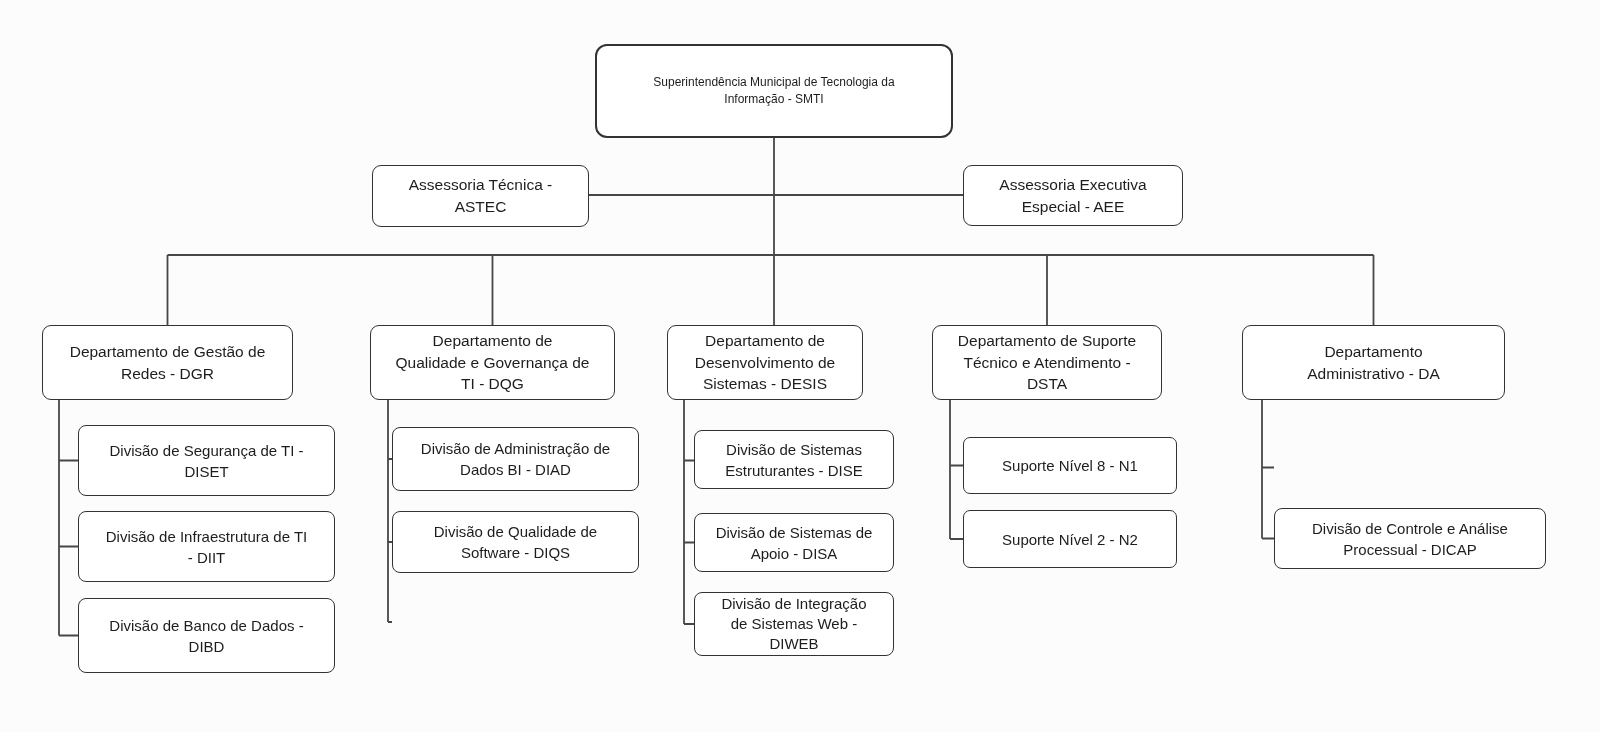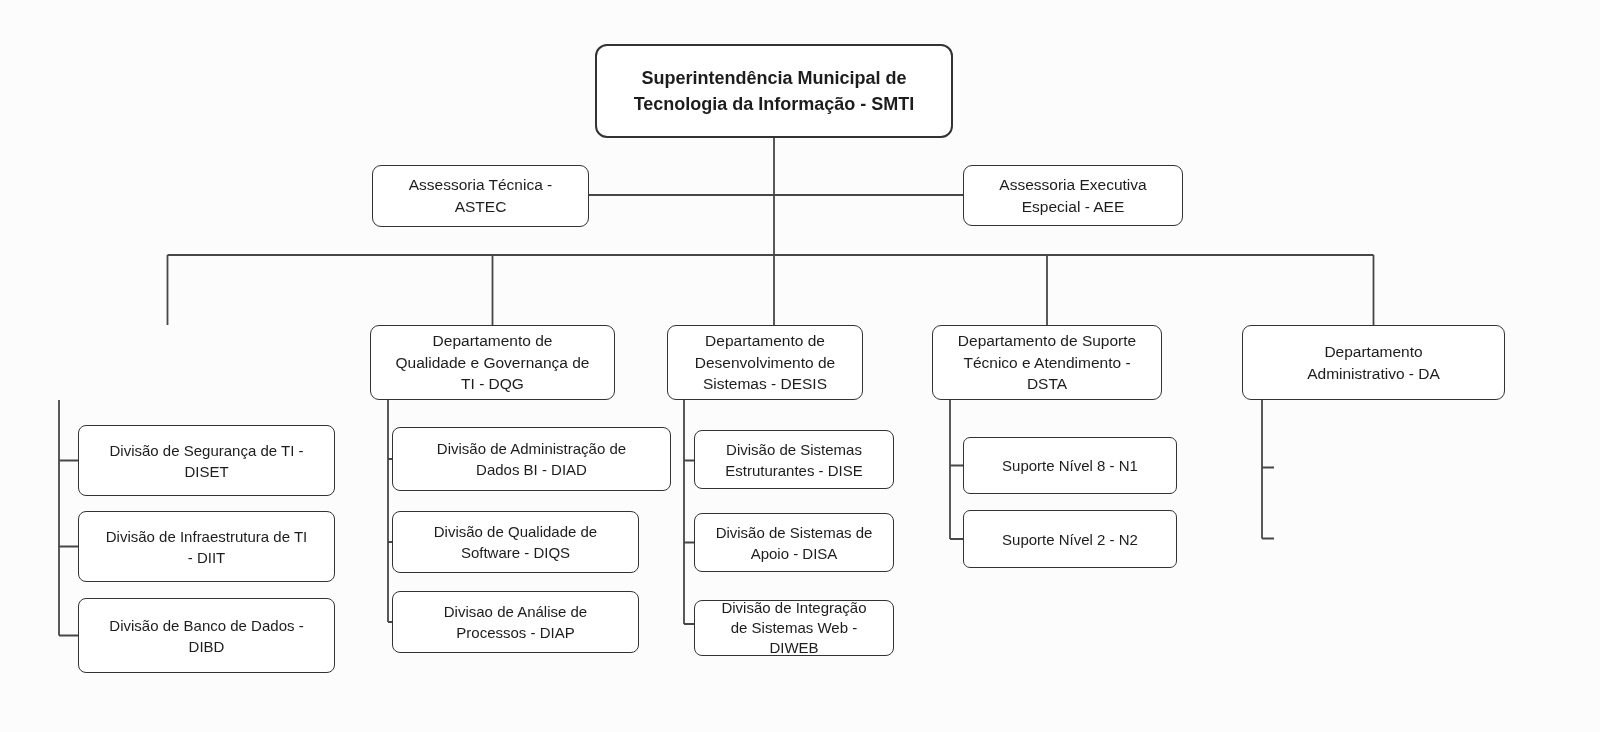--- a/index.html
+++ b/index.html
@@ -9,21 +9,21 @@
   }
   .connectors{position:absolute;left:0;top:0;width:1600px;height:732px;}
   .node{
     position:absolute;box-sizing:border-box;
     background:#ffffff;border:1.7px solid #333333;border-radius:9px;
     display:flex;align-items:center;justify-content:center;
     text-align:center;color:#1d1d1d;font-size:15.5px;line-height:1.4;
     padding:2px 6px;
   }
   .node span{display:inline-block;}
-  .root{font-weight:bold;font-size:18px;border-radius:12px;border-width:2px;line-height:1.45;}
+  .root{font-weight:normal;font-size:12px;border-radius:12px;border-width:2px;line-height:1.45;}
   .child{font-size:15px;border-radius:8px;align-items:center;}
 </style>
 </head>
 <body>
 
 <div class="canvas">
 
   <svg class="connectors" viewBox="0 0 1600 732" xmlns="http://www.w3.org/2000/svg">
     <path d="M774 138 L774 325
              M589 195 L963 195
@@ -43,20 +43,23 @@
     <span style="max-width:300px;">Superintendência Municipal de Tecnologia da Informação - SMTI</span>
   </div>
 
   <div class="node" style="left:372px;top:165px;width:217px;height:62px;">
     <span style="max-width:165px;">Assessoria Técnica - ASTEC</span>
   </div>
   <div class="node" style="left:963px;top:165px;width:220px;height:61px;">
     <span style="max-width:170px;">Assessoria Executiva Especial - AEE</span>
   </div>
 
+  <div class="node" style="left:42px;top:325px;width:251px;height:75px;">
+    <span style="max-width:200px;">Departamento de Gestão de Redes - DGR</span>
+  </div>
   <div class="node" style="left:370px;top:325px;width:245px;height:75px;">
     <span style="max-width:194px;">Departamento de Qualidade e Governança de TI - DQG</span>
   </div>
   <div class="node" style="left:667px;top:325px;width:196px;height:75px;">
     <span style="max-width:160px;">Departamento de Desenvolvimento de Sistemas - DESIS</span>
   </div>
   <div class="node" style="left:932px;top:325px;width:230px;height:75px;">
     <span style="max-width:185px;">Departamento de Suporte Técnico e Atendimento - DSTA</span>
   </div>
   <div class="node" style="left:1242px;top:325px;width:263px;height:75px;">
@@ -66,41 +69,41 @@
   <div class="node child" style="left:78px;top:425px;width:257px;height:71px;">
     <span style="max-width:206px;">Divisão de Segurança de TI - DISET</span>
   </div>
   <div class="node child" style="left:78px;top:511px;width:257px;height:71px;">
     <span style="max-width:206px;">Divisão de Infraestrutura de TI - DIIT</span>
   </div>
   <div class="node child" style="left:78px;top:598px;width:257px;height:75px;">
     <span style="max-width:206px;">Divisão de Banco de Dados - DIBD</span>
   </div>
 
-  <div class="node child" style="left:392px;top:427px;width:279px;height:64px;">
+  <div class="node child" style="left:392px;top:427px;width:247px;height:64px;">
     <span style="max-width:200px;">Divisão de Administração de Dados BI - DIAD</span>
   </div>
   <div class="node child" style="left:392px;top:511px;width:247px;height:62px;">
     <span style="max-width:200px;">Divisão de Qualidade de Software - DIQS</span>
-  </div>
-  <div class="node child" style="left:392px;top:591px;width:247px;height:62px;">
-    <span style="max-width:200px;">Divisao de Análise de Processos - DIAP</span>
   </div>
 
   <div class="node child" style="left:694px;top:430px;width:200px;height:59px;">
     <span style="max-width:161px;">Divisão de Sistemas Estruturantes - DISE</span>
   </div>
   <div class="node child" style="left:694px;top:513px;width:200px;height:59px;">
     <span style="max-width:161px;">Divisão de Sistemas de Apoio - DISA</span>
   </div>
-  <div class="node child" style="left:694px;top:592px;width:200px;height:56px;line-height:1.32;margin-top:8px;">
+  <div class="node child" style="left:694px;top:592px;width:200px;height:64px;line-height:1.32;">
     <span style="max-width:161px;">Divisão de Integração de Sistemas Web - DIWEB</span>
   </div>
 
   <div class="node child" style="left:963px;top:437px;width:214px;height:57px;border-radius:7px;">
     <span style="max-width:198px;">Suporte Nível 8 - N1</span>
   </div>
   <div class="node child" style="left:963px;top:510px;width:214px;height:58px;border-radius:7px;">
     <span style="max-width:198px;">Suporte Nível 2 - N2</span>
   </div>
 
+  <div class="node child" style="left:1274px;top:508px;width:272px;height:61px;">
+    <span style="max-width:215px;">Divisão de Controle e Análise Processual - DICAP</span>
+  </div>
 
 </div>
 
 </body></html>

